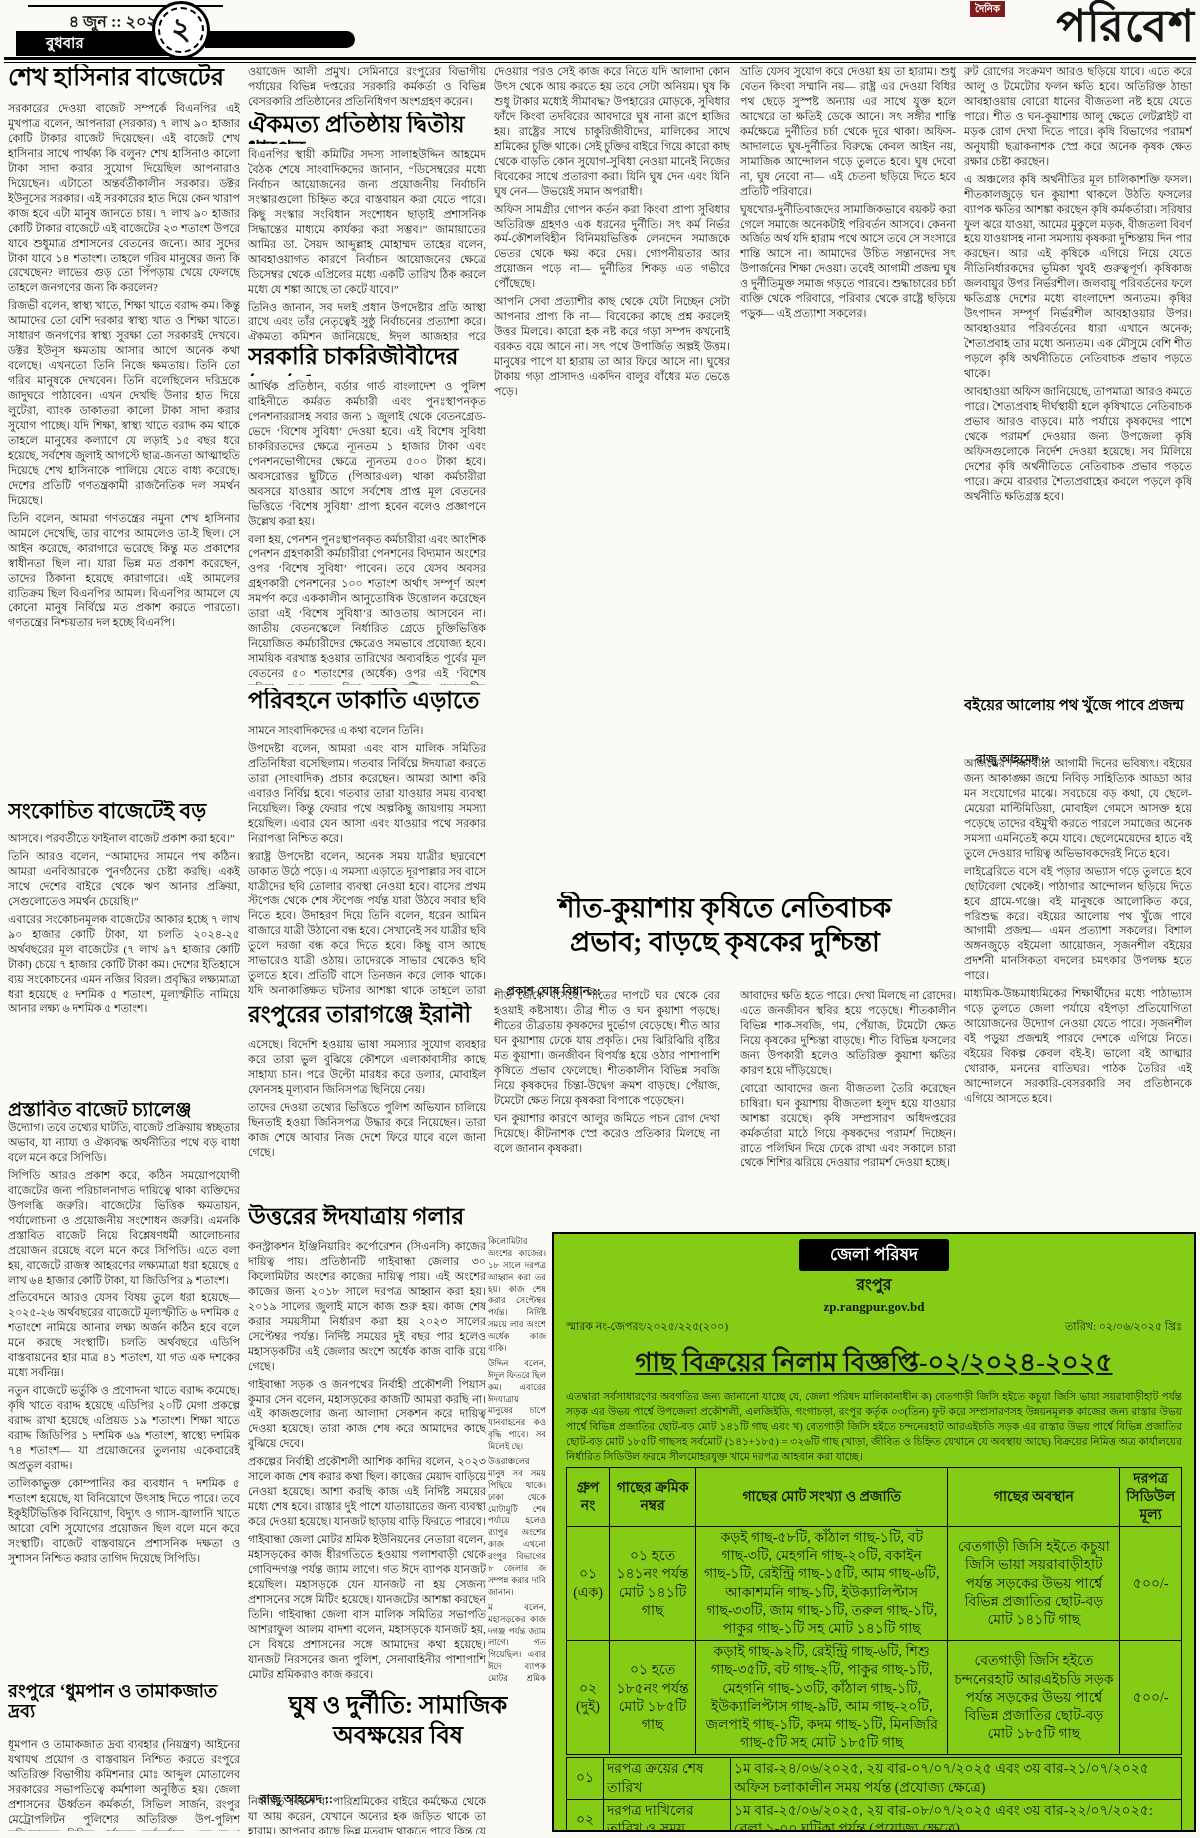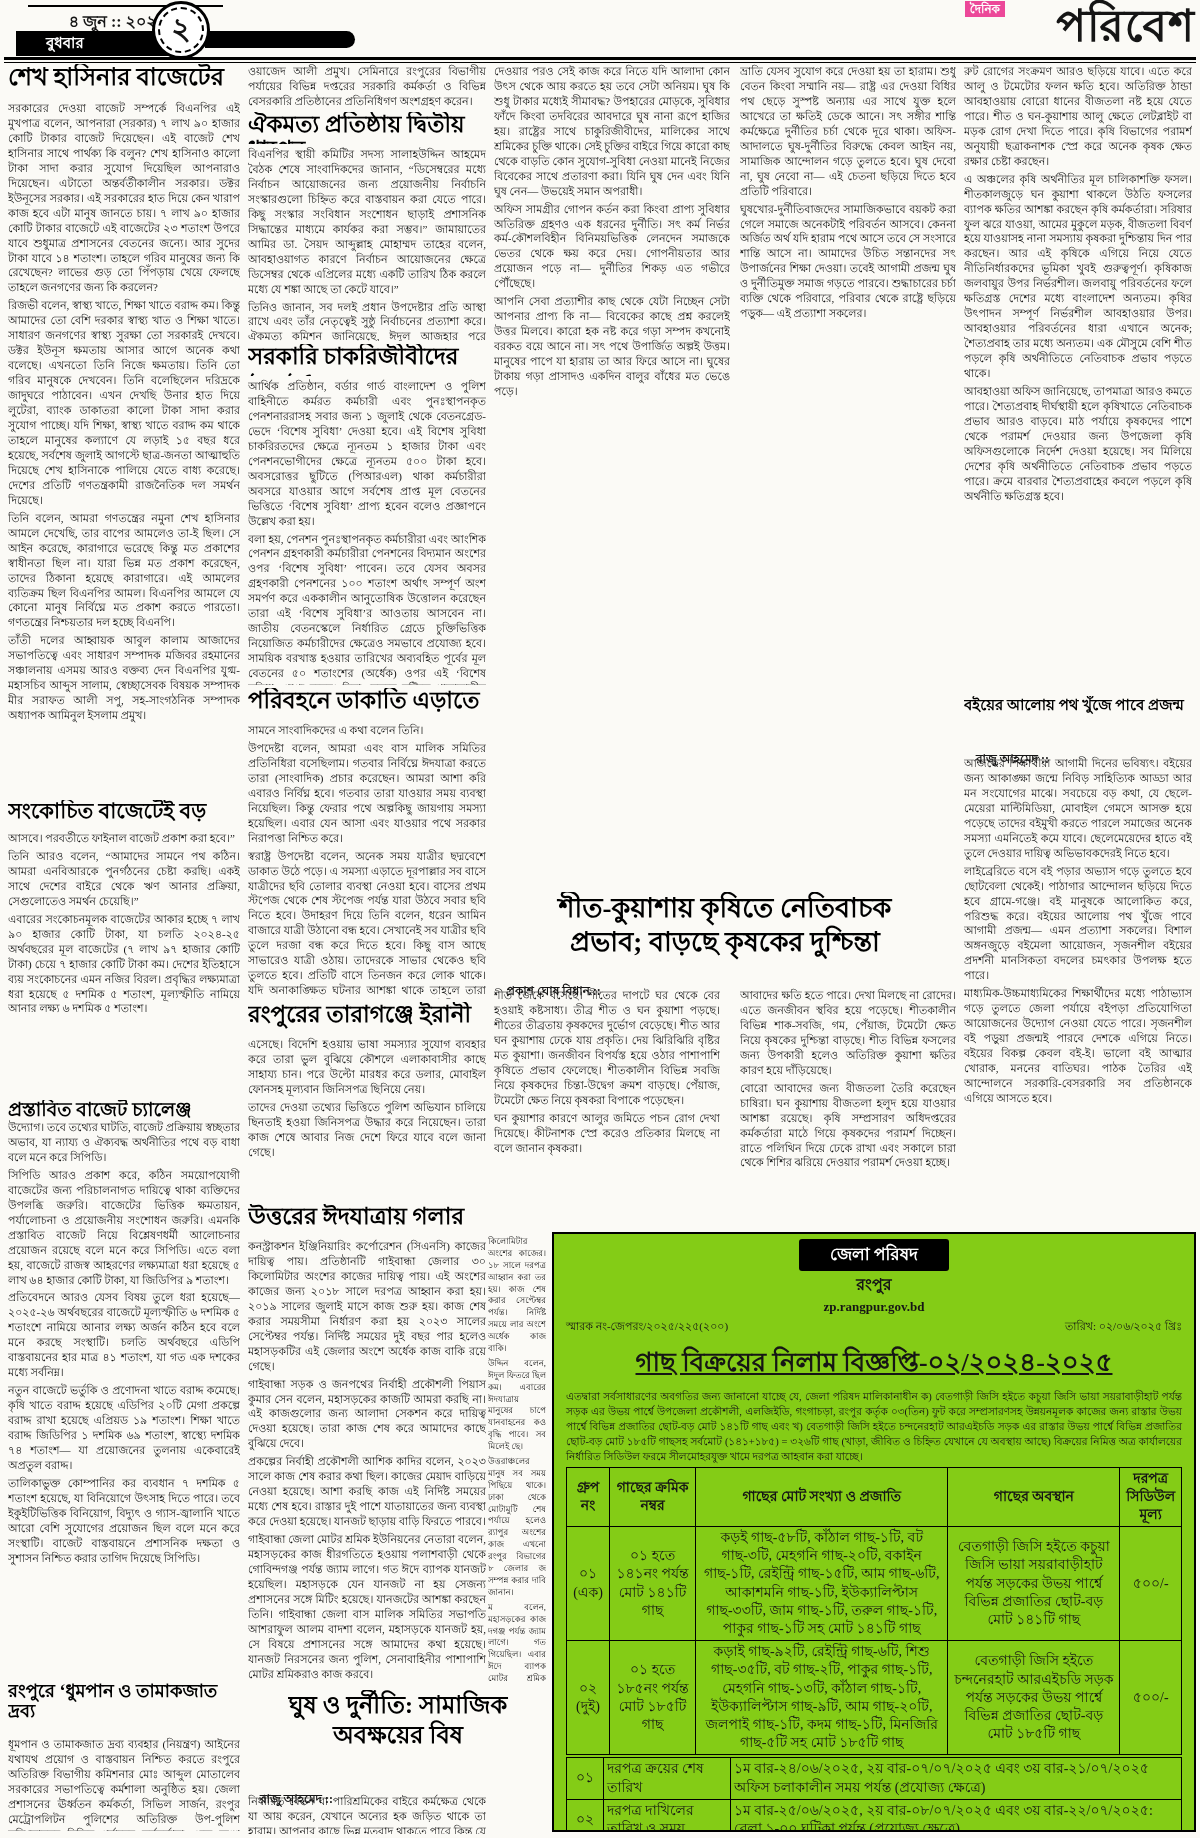--- a/index.html
+++ b/index.html
@@ -15,22 +15,22 @@
     font-size:16px;font-weight:bold;text-align:center;}
   .day-ribbon{left:16px;top:31px;width:185px;height:25px;background:#000;color:#fff;
     border-radius:0 14px 14px 0;font-weight:bold;font-size:15px;display:flex;
     align-items:center;padding-left:30px;box-sizing:border-box;}
   .ribbon-tail{left:205px;top:31px;width:150px;height:17px;background:#000;border-radius:0 12px 12px 0;}
   .pagenum{left:152px;top:1px;width:52px;height:52px;border-radius:50%;border:3px solid #000;
     background:#fff;display:flex;align-items:center;justify-content:center;
     font-size:30px;font-weight:bold;z-index:3;}
   .pagenum::after{content:"";position:absolute;inset:3px;border:2px dashed #000;border-radius:50%;}
   .masthead{left:930px;top:0px;width:265px;height:54px;text-align:right;}
-  .masthead-top{position:absolute;right:190px;top:1px;background:#ec4899;color:#fff;
-    font-size:12px;font-weight:bold;padding:0 5px;line-height:16px;}
+  .masthead-top{position:absolute;right:190px;top:1px;background:#7f1d1d;color:#fff;
+    font-size:10px;font-weight:bold;padding:0 5px;line-height:16px;}
   .masthead-main{font-size:44px;font-weight:bold;line-height:54px;letter-spacing:1px;}
   .header-rule{left:4px;width:1192px;top:57px;border-top:3px solid #000;}
   .header-rule2{left:4px;width:1192px;top:62px;border-top:1px solid #000;}
   
   .headline{font-weight:bold;margin:0;line-height:1.1;color:#000;overflow:hidden;}
   .headline.center{text-align:center;}
   .byline{font-weight:bold;font-size:12px;margin:12px;}
   .body-block{font-size:11px;line-height:1.36;text-align:justify;overflow:hidden;}
   .body-block p{margin:0 0 3px 0;text-indent:0;}
   .strip{font-size:8.5px;line-height:1.4;text-align:justify;overflow:hidden;}
@@ -65,21 +65,20 @@
   <span class="masthead-main">পরিবেশ</span>
 </div>
 <div class="abs header-rule"></div>
 <div class="abs header-rule2"></div>
 
 <h2 class="abs headline" style="left:8px;top:64px;width:232px;height:34px;font-size:24px;">শেখ হাসিনার বাজেটের</h2>
 <div class="abs body-block" style="left:8px;top:101px;width:232px;height:696px;">
     <p>সরকারের দেওয়া বাজেট সম্পর্কে বিএনপির এই মুখপাত্র বলেন, আপনারা (সরকার) ৭ লাখ ৯০ হাজার কোটি টাকার বাজেট দিয়েছেন। এই বাজেট শেখ হাসিনার সাথে পার্থক্য কি বলুন? শেখ হাসিনাও কালো টাকা সাদা করার সুযোগ দিয়েছিল আপনারাও দিয়েছেন। এটাতো অন্তর্বর্তীকালীন সরকার। ডক্টর ইউনূসের সরকার। এই সরকারের হাত দিয়ে কেন খারাপ কাজ হবে এটা মানুষ জানতে চায়। ৭ লাখ ৯০ হাজার কোটি টাকার বাজেটে এই বাজেটের ২৩ শতাংশ উপরে যাবে শুধুমাত্র প্রশাসনের বেতনের জন্যে। আর সুদের টাকা যাবে ১৪ শতাংশ। তাহলে গরিব মানুষের জন্য কি রেখেছেন? লাভের গুড় তো পিঁপড়ায় খেয়ে ফেলছে তাহলে জনগণের জন্য কি করলেন?</p>
     <p>রিজভী বলেন, স্বাস্থ্য খাতে, শিক্ষা খাতে বরাদ্দ কম। কিন্তু আমাদের তো বেশি দরকার স্বাস্থ্য খাত ও শিক্ষা খাতে। সাধারণ জনগণের স্বাস্থ্য সুরক্ষা তো সরকারই দেখবে। ডক্টর ইউনূস ক্ষমতায় আসার আগে অনেক কথা বলেছে। এখনতো তিনি নিজে ক্ষমতায়। তিনি তো গরিব মানুষকে দেখবেন। তিনি বলেছিলেন দরিদ্রকে জাদুঘরে পাঠাবেন। এখন দেখছি উনার হাত দিয়ে লুটেরা, ব্যাংক ডাকাতরা কালো টাকা সাদা করার সুযোগ পাচ্ছে। যদি শিক্ষা, স্বাস্থ্য খাতে বরাদ্দ কম থাকে তাহলে মানুষের কল্যাণে যে লড়াই ১৫ বছর ধরে হয়েছে, সর্বশেষ জুলাই আগস্টে ছাত্র-জনতা আত্মাহুতি দিয়েছে শেখ হাসিনাকে পালিয়ে যেতে বাধ্য করেছে। দেশের প্রতিটি গণতন্ত্রকামী রাজনৈতিক দল সমর্থন দিয়েছে।</p>
     <p>তিনি বলেন, আমরা গণতন্ত্রের নমুনা শেখ হাসিনার আমলে দেখেছি, তার বাপের আমলেও তা-ই ছিল। সে আইন করেছে, কারাগারে ভরেছে কিন্তু মত প্রকাশের স্বাধীনতা ছিল না। যারা ভিন্ন মত প্রকাশ করেছেন, তাদের ঠিকানা হয়েছে কারাগারে। এই আমলের ব্যতিক্রম ছিল বিএনপির আমল। বিএনপির আমলে যে কোনো মানুষ নির্বিঘ্নে মত প্রকাশ করতে পারতো। গণতন্ত্রের নিশ্চয়তার দল হচ্ছে বিএনপি।</p>
-    <p>তাঁতী দলের আহ্বায়ক আবুল কালাম আজাদের সভাপতিত্বে এবং সাধারণ সম্পাদক মজিবর রহমানের সঞ্চালনায় এসময় আরও বক্তব্য দেন বিএনপির যুগ্ম-মহাসচিব আব্দুস সালাম, স্বেচ্ছাসেবক বিষয়ক সম্পাদক মীর সরাফত আলী সপু, সহ-সাংগঠনিক সম্পাদক অধ্যাপক আমিনুল ইসলাম প্রমুখ।</p>
   </div>
 
 <h2 class="abs headline" style="left:8px;top:800px;width:232px;height:28px;font-size:21px;">সংকোচিত বাজেটেই বড়</h2>
 <div class="abs body-block" style="left:8px;top:831px;width:232px;height:266px;">
     <p>আসবে। পরবর্তীতে ফাইনাল বাজেট প্রকাশ করা হবে।”</p>
     <p>তিনি আরও বলেন, “আমাদের সামনে পথ কঠিন। আমরা এনবিআরকে পুনর্গঠনের চেষ্টা করছি। একই সাথে দেশের বাইরে থেকে ঋণ আনার প্রক্রিয়া, সেগুলোতেও সমর্থন চেয়েছি।”</p>
     <p>এবারের সংকোচনমূলক বাজেটের আকার হচ্ছে ৭ লাখ ৯০ হাজার কোটি টাকা, যা চলতি ২০২৪-২৫ অর্থবছরের মূল বাজেটের (৭ লাখ ৯৭ হাজার কোটি টাকা) চেয়ে ৭ হাজার কোটি টাকা কম। দেশের ইতিহাসে ব্যয় সংকোচনের এমন নজির বিরল। প্রবৃদ্ধির লক্ষ্যমাত্রা ধরা হয়েছে ৫ দশমিক ৫ শতাংশ, মূল্যস্ফীতি নামিয়ে আনার লক্ষ্য ৬ দশমিক ৫ শতাংশ।</p>
   </div>
 
 <h2 class="abs headline" style="left:8px;top:1100px;width:232px;height:26px;font-size:19px;">প্রস্তাবিত বাজেট চ্যালেঞ্জ</h2>

